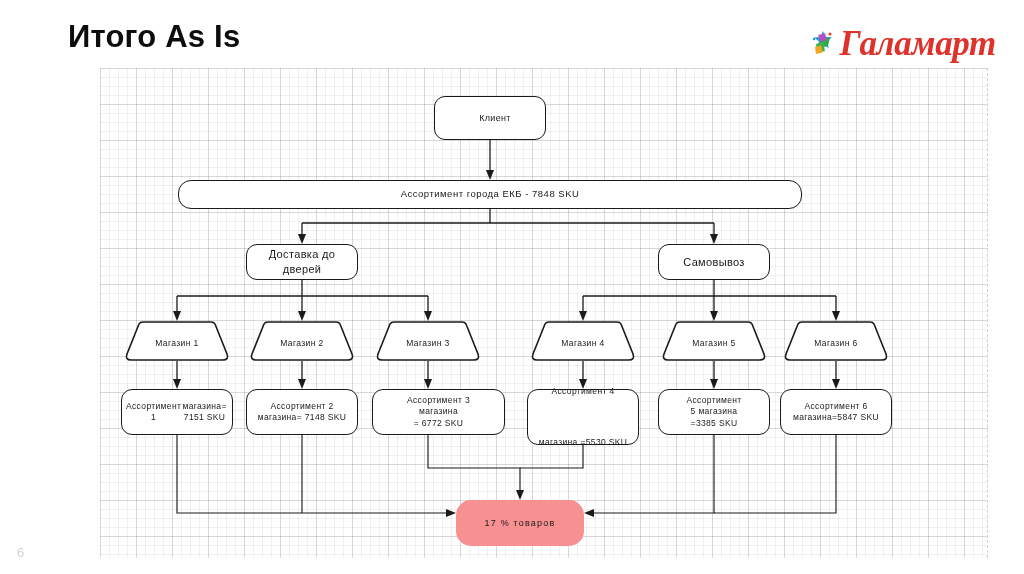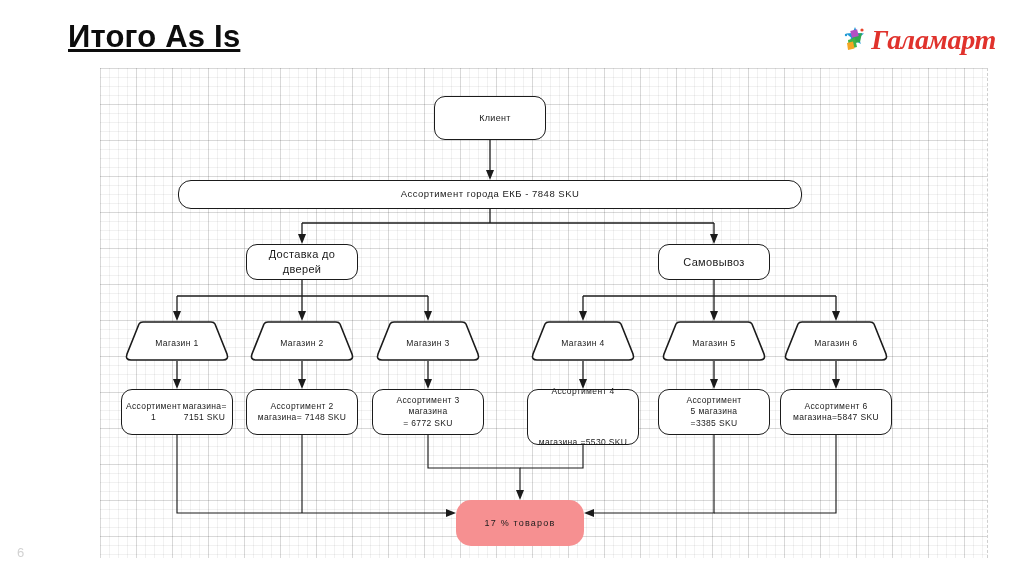--- a/index.html
+++ b/index.html
@@ -17,35 +17,34 @@
 
   
   .slide-title {
     position: absolute;
     left: 68px; top: 19px;
     font-size: 31px;
     font-weight: bold;
     color: #0d0d0d;
     letter-spacing: 0.2px;
     white-space: nowrap;
-    text-decoration: underline;
   }
   .logo {
     position: absolute;
     right: 28px; top: 26px;
     display: flex;
     align-items: center;
     gap: 3px;
   }
   .logo-mark { width: 26px; height: 28px; display: block; }
   .logo-text {
     font-family: "Liberation Serif", serif;
     font-style: italic;
     font-weight: bold;
-    font-size: 28px;
+    font-size: 35px;
     color: #e0322c;
     letter-spacing: -0.3px;
     line-height: 1;
     text-align: right;
   }
 
   
   .page-number {
     position: absolute;
     left: 17px; bottom: 14px;
@@ -261,21 +260,21 @@
     </div>
 
     <div class="node" style="left:21px; top:321px; width:112px; height:46px; flex-direction:row;">
       <span>Ассортимент 1</span>
       <span>магазина= 7151 SKU</span>
     </div>
     <div class="node" style="left:146px; top:321px; width:112px; height:46px; flex-direction:column;">
       <span>Ассортимент 2</span>
       <span>магазина= 7148 SKU</span>
     </div>
-    <div class="node" style="left:272px; top:321px; width:112px; height:46px; flex-direction:column;">
+    <div class="node" style="left:272px; top:321px; width:133px; height:46px; flex-direction:column;">
       <span>Ассортимент 3</span>
       <span>магазина</span>
       <span>= 6772 SKU</span>
     </div>
     <div class="node" style="left:427px; top:321px; width:112px; height:56px; flex-direction:column;gap:39px;">
       <span>Ассортимент 4</span>
       <span>магазина =5530 SKU</span>
     </div>
     <div class="node" style="left:558px; top:321px; width:112px; height:46px; flex-direction:column;">
       <span>Ассортимент</span>

